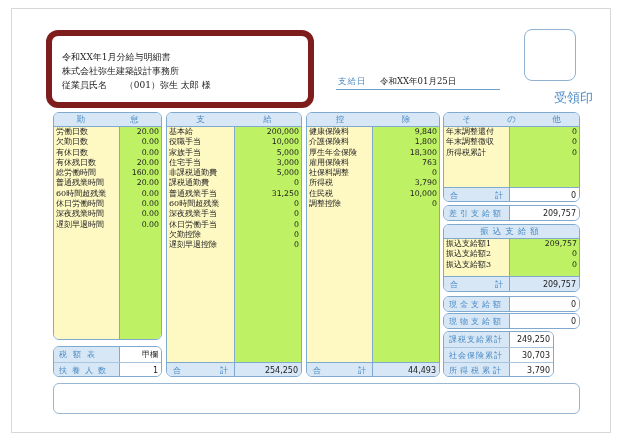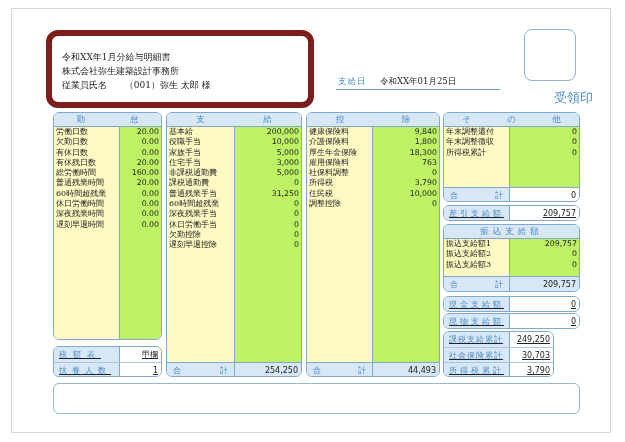--- a/index.html
+++ b/index.html
@@ -18,21 +18,21 @@
 
   .col-head { height: 14px; background: #d7e7f5; border-bottom: 1px solid #7fa9cf; color: #4a8ac4; font-size: 8.5px; display: flex; justify-content: space-around; align-items: center; }
   .col-body { position: relative; display: flex; }
   .lab-col { background: #fef9c3; border-right: 1px solid #7fa9cf; }
   .val-col { background: #bef264; }
   .row { height: 10.3px; font-size: 8px; line-height: 10.3px; white-space: nowrap; padding: 0 2px; }
   .val-col .row { text-align: right; font-family: "DejaVu Sans", "Liberation Sans", sans-serif; font-size: 7.8px; }
   .foot { display: flex; height: 15px; border-top: 1px solid #7fa9cf; font-size: 8px; align-items: center; }
   .foot .fl { background: #d7e7f5; color: #4a8ac4; height: 100%; display: flex; justify-content: space-between; align-items: center; padding: 0 6px; border-right: 1px solid #7fa9cf; }
   .foot .fv { flex: 1; text-align: right; padding-right: 3px; font-family: "DejaVu Sans", "Liberation Sans", sans-serif; font-size: 8px; background: #fff; height: 100%; line-height: 15px; }
-  .kv { display: flex; height: 15px; font-size: 8px; align-items: flex-end; text-decoration: underline; }
+  .kv { display: flex; height: 15px; font-size: 8px; align-items: flex-end; }
   .kv .kl { background: #d7e7f5; color: #4a8ac4; height: 100%; display: flex; justify-content: space-between; align-items: center; padding: 0 5px; border-right: 1px solid #7fa9cf; letter-spacing: 1px; }
   .kv .kvv { flex: 1; text-align: right; padding-right: 3px; font-family: "DejaVu Sans", "Liberation Sans", sans-serif; background: #fff; height: 100%; line-height: 15px; }
   .kv + .kv { border-top: 1px solid #a9c6e0; }
   .remark { left: 53px; top: 383px; width: 527px; height: 31px; border: 1px solid #9ab7d2; border-radius: 6px; }
 </style>
 </head>
 <body>
 
 <div class="paper"></div>
 

